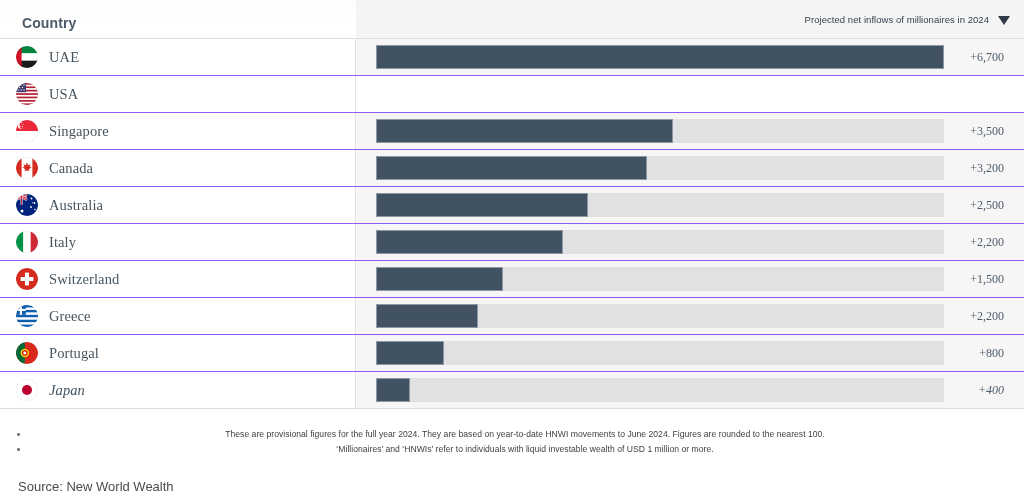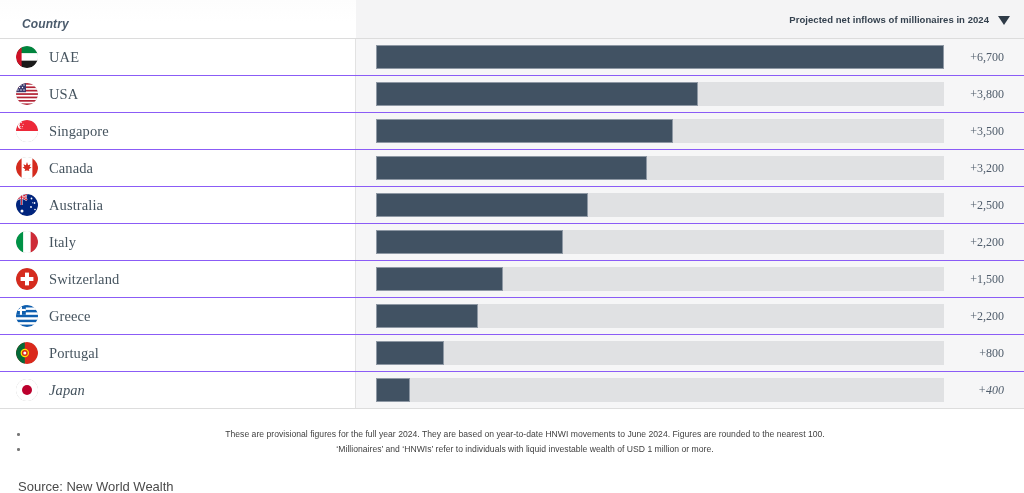--- a/index.html
+++ b/index.html
@@ -26,37 +26,36 @@
     display: flex;
     height: 38px;
     align-items: flex-end;
     border-bottom: 1px solid #dcdcdc;
     background: linear-gradient(to bottom, #fdfdfd 0%, #ffffff 60%);
   }
   .th-country {
     width: 356px;
     box-sizing: border-box;
     padding: 0 0 7px 22px;
-    font-size: 12px;
+    font-size: 14px;
     font-weight: bold;
     letter-spacing: 0.1px;
     color: #4a5a6b;
-    font-style: italic;
   }
   .th-metric {
     flex: 1;
     box-sizing: border-box;
     background: #f4f4f5;
     height: 38px;
     display: flex;
     align-items: center;
     justify-content: flex-end;
     padding: 0 14px 0 0;
     font-size: 9.5px;
-    font-weight: bold;
+    font-weight: normal;
     color: #35424f;
     letter-spacing: 0.05px;
   }
   .sort-caret {
     display: inline-block;
     margin-left: 9px;
     width: 0;
     height: 0;
     border-left: 6px solid transparent;
     border-right: 6px solid transparent;
@@ -235,26 +234,20 @@
                   <circle cx="3.5" cy="4.5" r="0.7"></circle>
                   <circle cx="6.5" cy="4.5" r="0.7"></circle>
                   <circle cx="2" cy="7" r="0.7"></circle>
                   <circle cx="5" cy="7" r="0.7"></circle>
                   <circle cx="8" cy="7" r="0.7"></circle>
                 </g>
               </g>
             </svg>
           </span>
           <span class="cname">USA</span>
-        </div>
-        <div class="cell-metric">
-          <div class="track">
-            <div class="fill" style="width:56.71641791044776%"></div>
-          </div>
-          <div class="value">+3,800</div>
         </div>
       </div>
       <div class="row">
         <div class="cell-country">
           <span class="flag">
             <svg viewBox="0 0 22 22">
               <defs>
                 <clipPath id="c3">
                   <circle cx="11" cy="11" r="11"></circle>
                 </clipPath>

